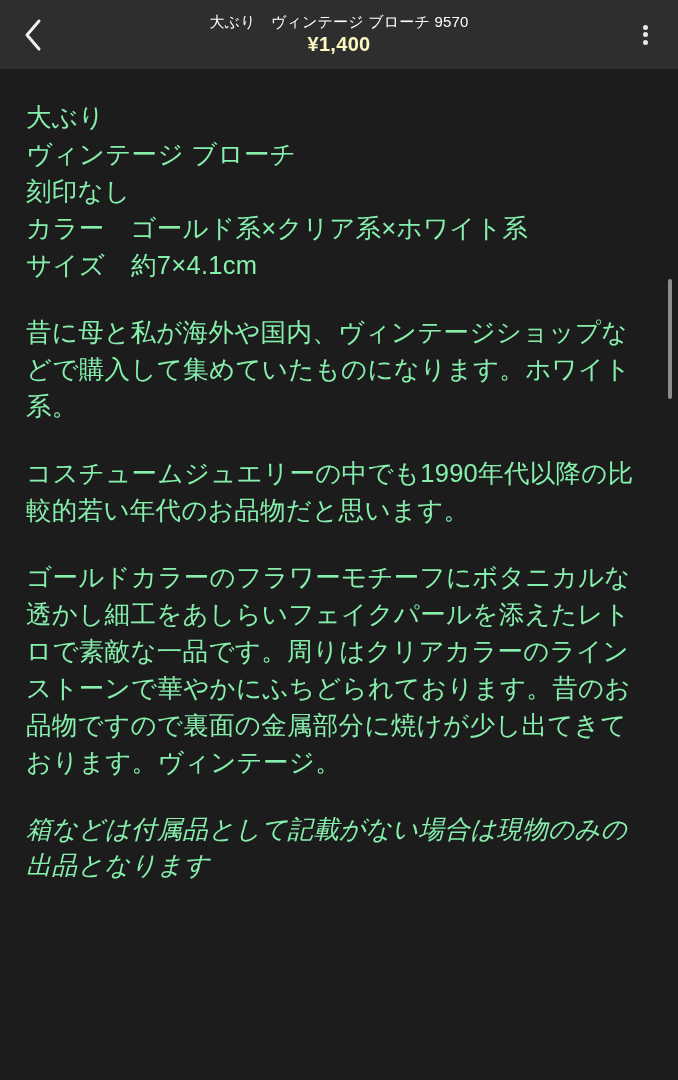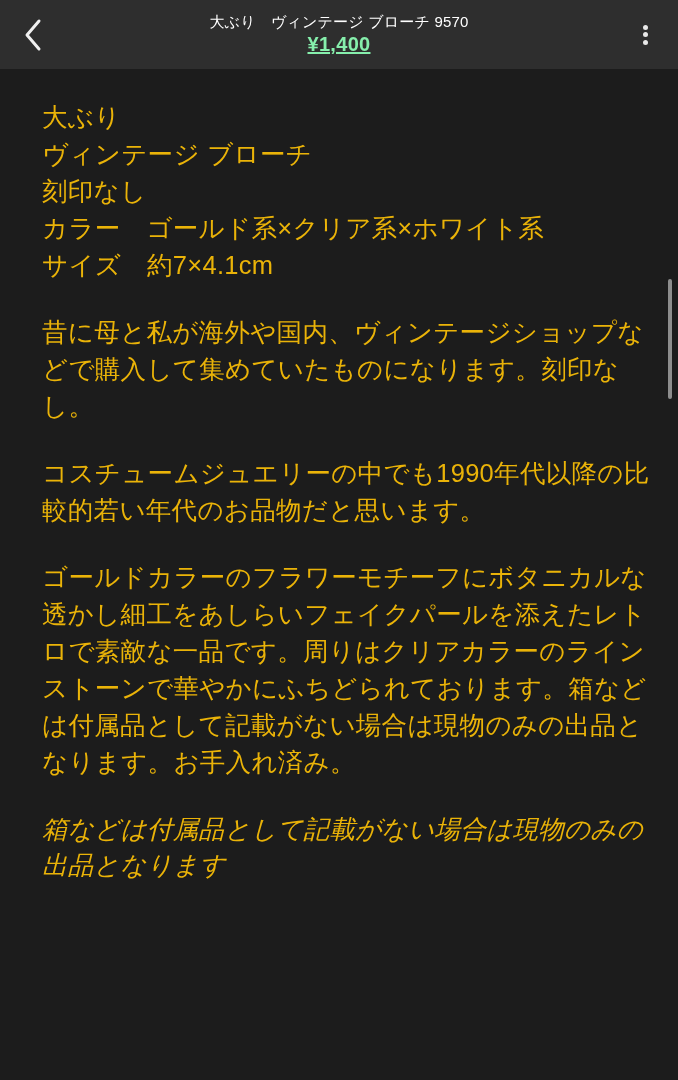--- a/index.html
+++ b/index.html
@@ -57,24 +57,23 @@
     font-size: 15px;
     color: #ffffff;
     white-space: nowrap;
     overflow: hidden;
     text-overflow: ellipsis;
     letter-spacing: 0.2px;
   }
   .header-price {
     font-size: 20px;
     font-weight: bold;
-    color: #86efac;
+    color: #fef9c3;
     margin-top: 3px;
     letter-spacing: 0.3px;
-    text-decoration: underline;
   }
   .overflow-button {
     position: absolute;
     right: 0;
     top: 0;
     width: 66px;
     height: 69px;
     display: flex;
     flex-direction: column;
     align-items: center;
@@ -93,23 +92,23 @@
   
   .content {
     position: relative;
     flex: 1 1 auto;
     padding: 30px 26px 0 26px;
     overflow: hidden;
   }
   .desc-block {
     font-size: 25.5px;
     line-height: 1.45;
-    color: #eab308;
+    color: #86efac;
     letter-spacing: 0.3px;
-    margin: 0 0 30px 16px;
+    margin: 0 0 30px 0;
     white-space: pre-wrap;
     word-break: break-word;
   }
   .desc-block:last-child { margin-bottom: 0; font-style: italic; }
 
   
   .scrollbar-track {
     position: absolute;
     right: 3px;
     top: 69px;
@@ -156,23 +155,23 @@
     </div>
 
   </div>
 
   <div class="content">
     <p class="desc-block">大ぶり
 ヴィンテージ ブローチ
 刻印なし
 カラー　ゴールド系×クリア系×ホワイト系
 サイズ　約7×4.1cm</p>
-    <p class="desc-block">昔に母と私が海外や国内、ヴィンテージショップなどで購入して集めていたものになります。刻印なし。</p>
+    <p class="desc-block">昔に母と私が海外や国内、ヴィンテージショップなどで購入して集めていたものになります。ホワイト系。</p>
     <p class="desc-block">コスチュームジュエリーの中でも1990年代以降の比較的若い年代のお品物だと思います。</p>
-    <p class="desc-block">ゴールドカラーのフラワーモチーフにボタニカルな透かし細工をあしらいフェイクパールを添えたレトロで素敵な一品です。周りはクリアカラーのラインストーンで華やかにふちどられております。箱などは付属品として記載がない場合は現物のみの出品となります。お手入れ済み。</p>
+    <p class="desc-block">ゴールドカラーのフラワーモチーフにボタニカルな透かし細工をあしらいフェイクパールを添えたレトロで素敵な一品です。周りはクリアカラーのラインストーンで華やかにふちどられております。昔のお品物ですので裏面の金属部分に焼けが少し出てきております。ヴィンテージ。</p>
     <p class="desc-block">箱などは付属品として記載がない場合は現物のみの出品となります</p>
   </div>
 
   <div class="scrollbar-track">
     <div class="scrollbar-thumb"></div>
   </div>
 
 </div>
 
 </body></html>

